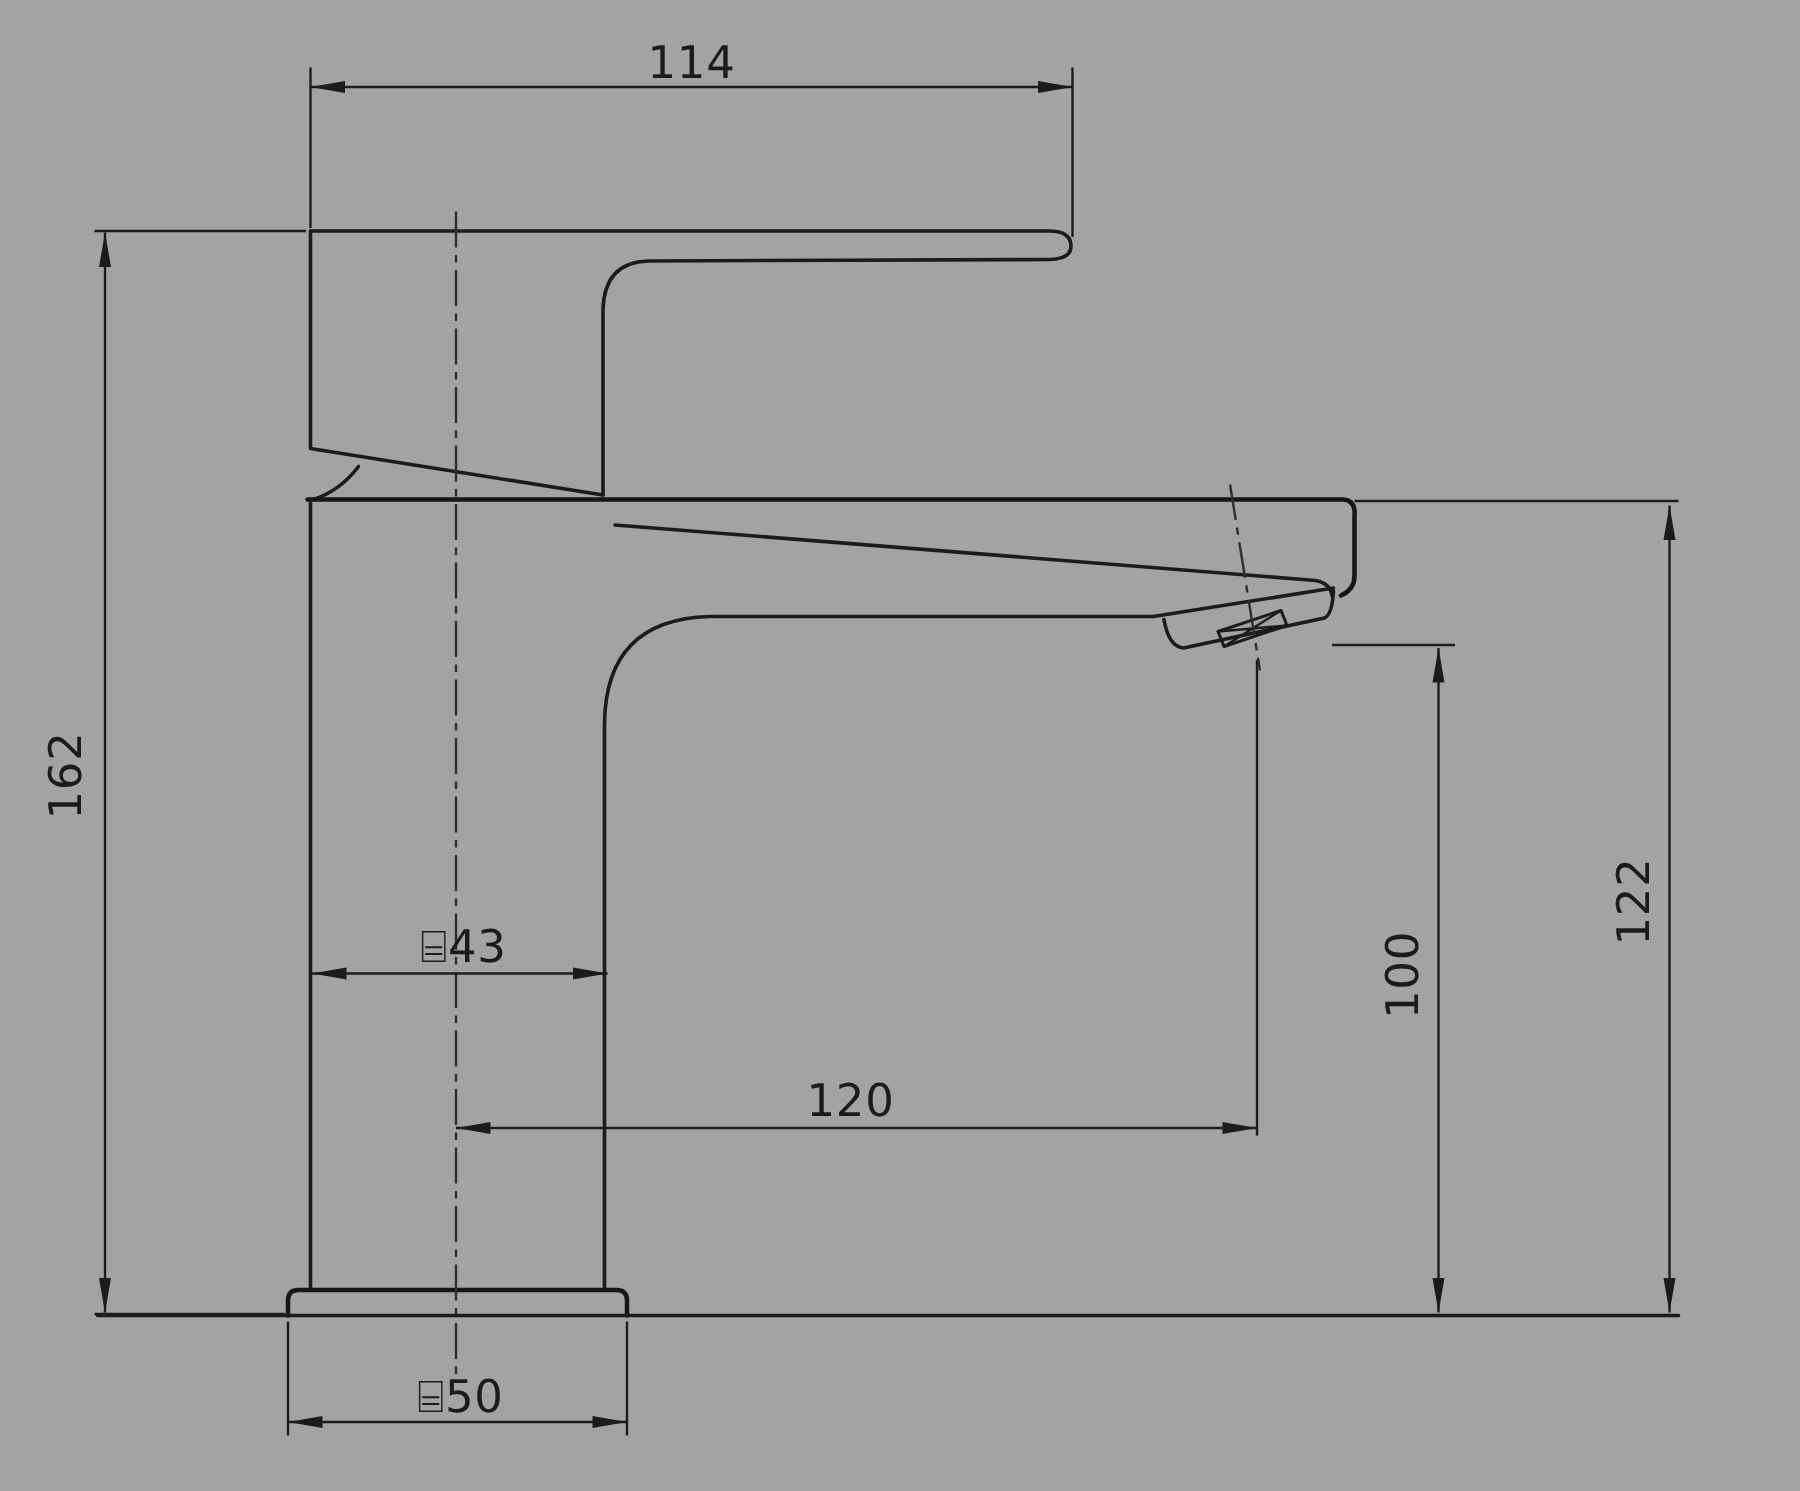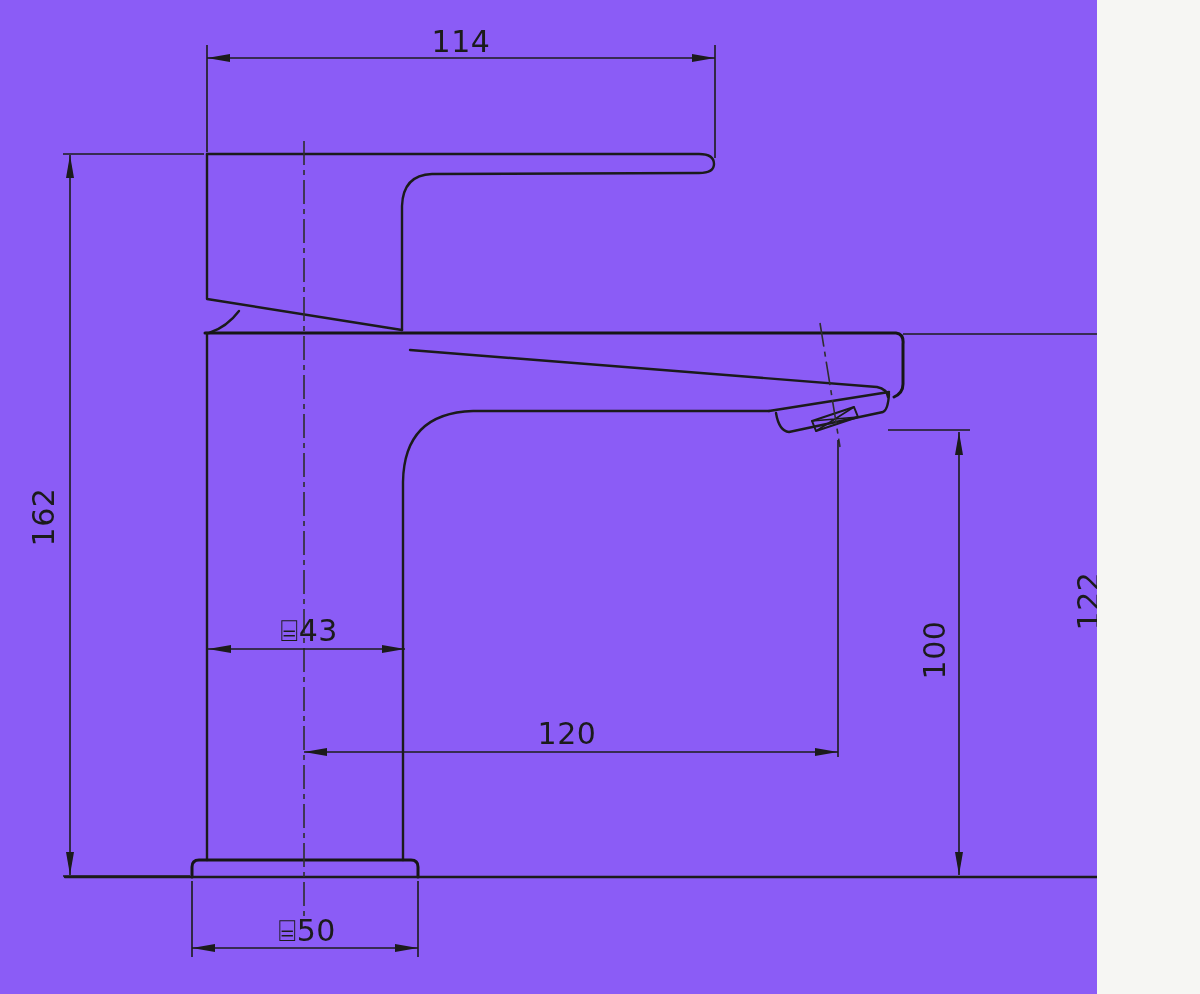--- a/index.html
+++ b/index.html
@@ -2,23 +2,23 @@
 <html><head>
 <meta charset="utf-8">
 <style>
   html, body {
     margin: 0;
     padding: 0;
     background: #f6f6f3;
   }
   .canvas {
     position: relative;
-    width: 1097px;
+    width: 1200px;
     height: 994px;
-    background: #8b5cf6;
+    background: #a3a3a3;
     overflow: hidden;
   }
   svg { display: block; }
   .outline {
     fill: none;
     stroke: #1b1b1b;
     stroke-width: 2.4;
     stroke-linecap: round;
     stroke-linejoin: round;
   }

